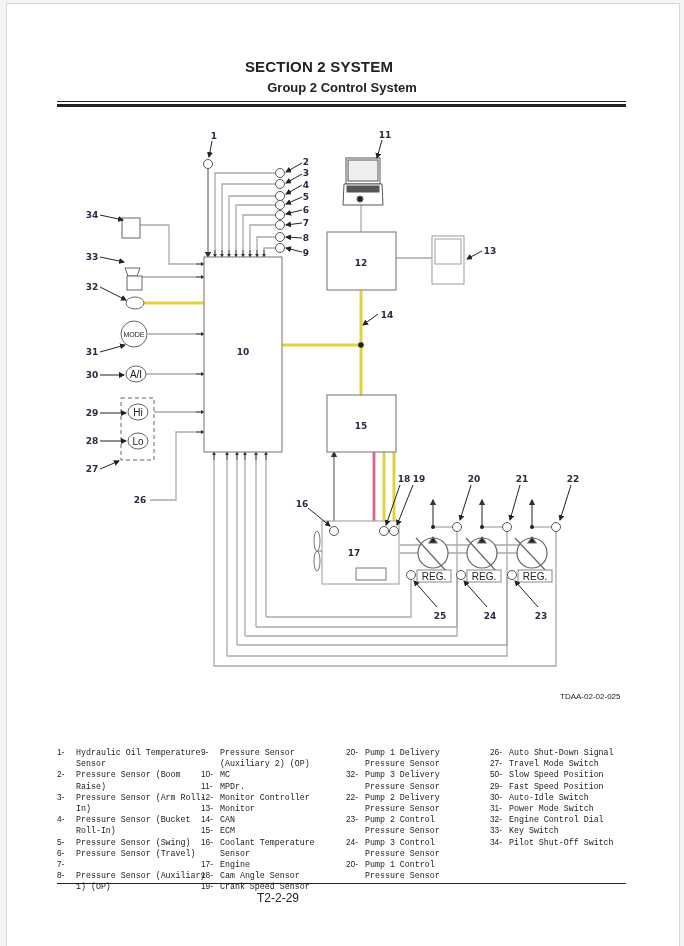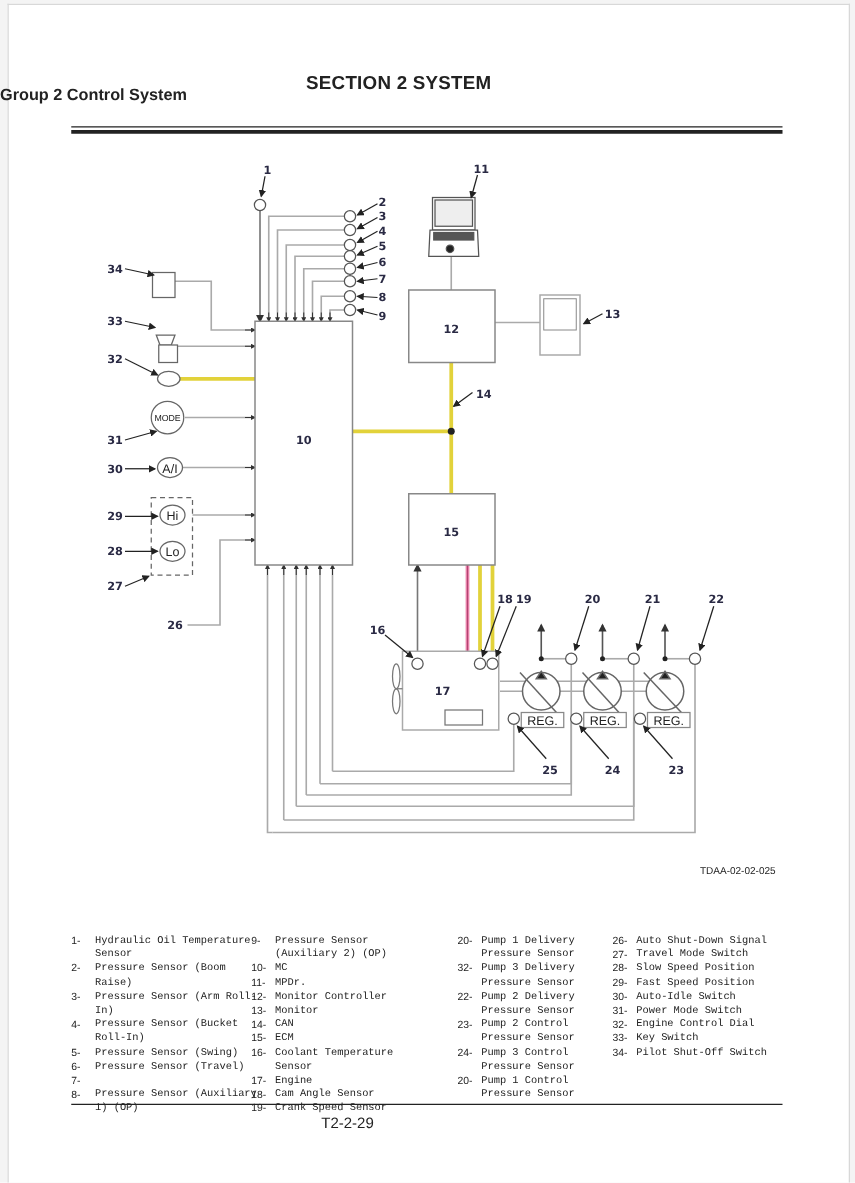--- a/index.html
+++ b/index.html
@@ -9,21 +9,21 @@
   }
   .page {
     position: absolute; left: 6px; top: 3px; width: 672px; height: 943px;
     background: #fff; border-top: 1px solid #d8d8d8; border-left: 1px solid #d8d8d8; border-right: 1px solid #d8d8d8;
   }
   .title {
     position: absolute; left: 0; width: 638px; text-align: center; top: 58px;
     font-size: 15px; font-weight: bold; letter-spacing: 0.2px;
   }
   .subtitle {
-    position: absolute; left: 0; width: 684px; top: 68px;
+    position: absolute; left: 0; width: 684px; text-align: center; top: 80px;
     font-size: 13px; font-weight: bold;
   }
   .rule-double {
     position: absolute; left: 57px; width: 569px; top: 101px; height: 2px;
     border-top: 1px solid #222; border-bottom: 3px solid #222;
   }
   svg.diagram { position: absolute; left: 0; top: 0; }
   .figcode {
     position: absolute; left: 560px; top: 692px; font-size: 8px; color: #222;
   }
@@ -378,21 +378,21 @@
     </div>
   <div class="item">
       <span class="num">18-</span>
       <span class="txt">Cam Angle Sensor</span>
     </div>
   <div class="item">
       <span class="num">19-</span>
       <span class="txt">Crank Speed Sensor</span>
     </div>
 </div>
-<div class="legend" style="left:366px;width:130px;">
+<div class="legend" style="left:346px;width:130px;">
   <div class="item">
       <span class="num">20-</span>
       <span class="txt">Pump 1 Delivery Pressure Sensor</span>
     </div>
   <div class="item">
       <span class="num">32-</span>
       <span class="txt">Pump 3 Delivery Pressure Sensor</span>
     </div>
   <div class="item">
       <span class="num">22-</span>
@@ -414,21 +414,21 @@
 <div class="legend" style="left:490px;width:140px;">
   <div class="item">
       <span class="num">26-</span>
       <span class="txt">Auto Shut-Down Signal</span>
     </div>
   <div class="item">
       <span class="num">27-</span>
       <span class="txt">Travel Mode Switch</span>
     </div>
   <div class="item">
-      <span class="num">28-</span>
+      <span class="num">50-</span>
       <span class="txt">Slow Speed Position</span>
     </div>
   <div class="item">
       <span class="num">29-</span>
       <span class="txt">Fast Speed Position</span>
     </div>
   <div class="item">
       <span class="num">30-</span>
       <span class="txt">Auto-Idle Switch</span>
     </div>

